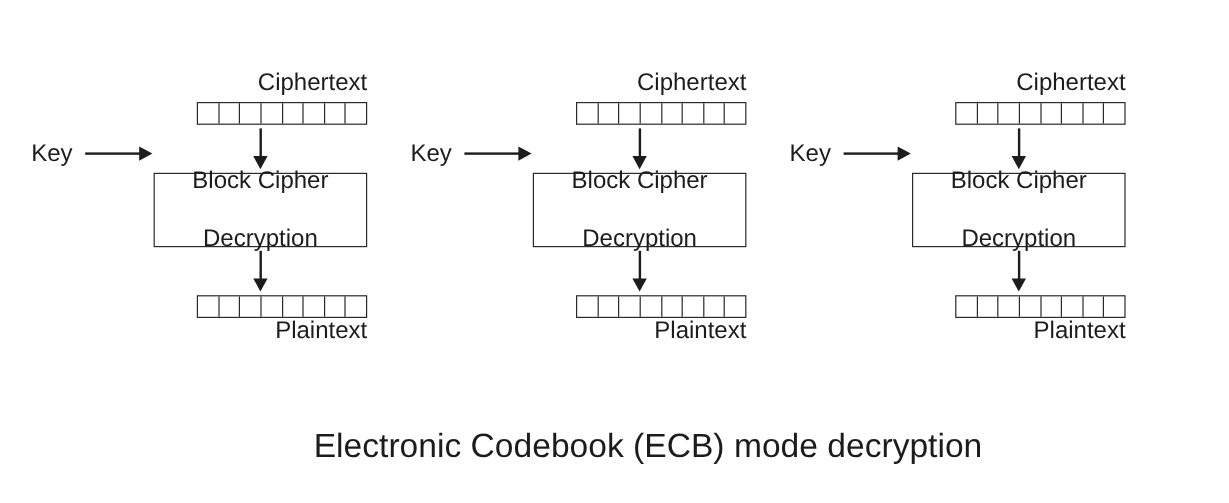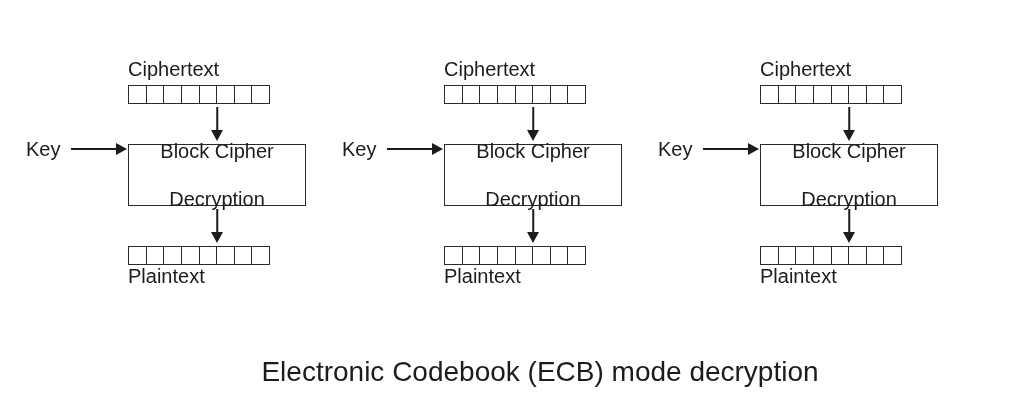--- a/index.html
+++ b/index.html
@@ -27,21 +27,21 @@
   .unit {
     display: flex;
     flex-direction: row;
     align-items: flex-start;
   }
   
   .key-group {
     display: flex;
     align-items: center;
     gap: 11px;
-    margin-top: 79px;   
+    margin-top: 58px;   
     height: 24px;
     width: 102px;
     justify-content: flex-start;
   }
   .key-label {
     font-size: 20px;
     line-height: 24px;
     white-space: nowrap;
   }
   .h-arrow {
@@ -64,21 +64,21 @@
     left: 45px; top: 0;
     width: 0; height: 0;
     border-top: 6px solid transparent;
     border-bottom: 6px solid transparent;
     border-left: 11px solid #1c1c1c;
   }
   
   .stack {
     display: flex;
     flex-direction: column;
-    align-items: flex-start;
+    align-items: flex-end;
     width: 178px;
   }
   .io-label {
     font-size: 20px;
     line-height: 22px;
     margin-bottom: 5px;
     white-space: nowrap;
   }
   .cell-bar {
     display: flex;

